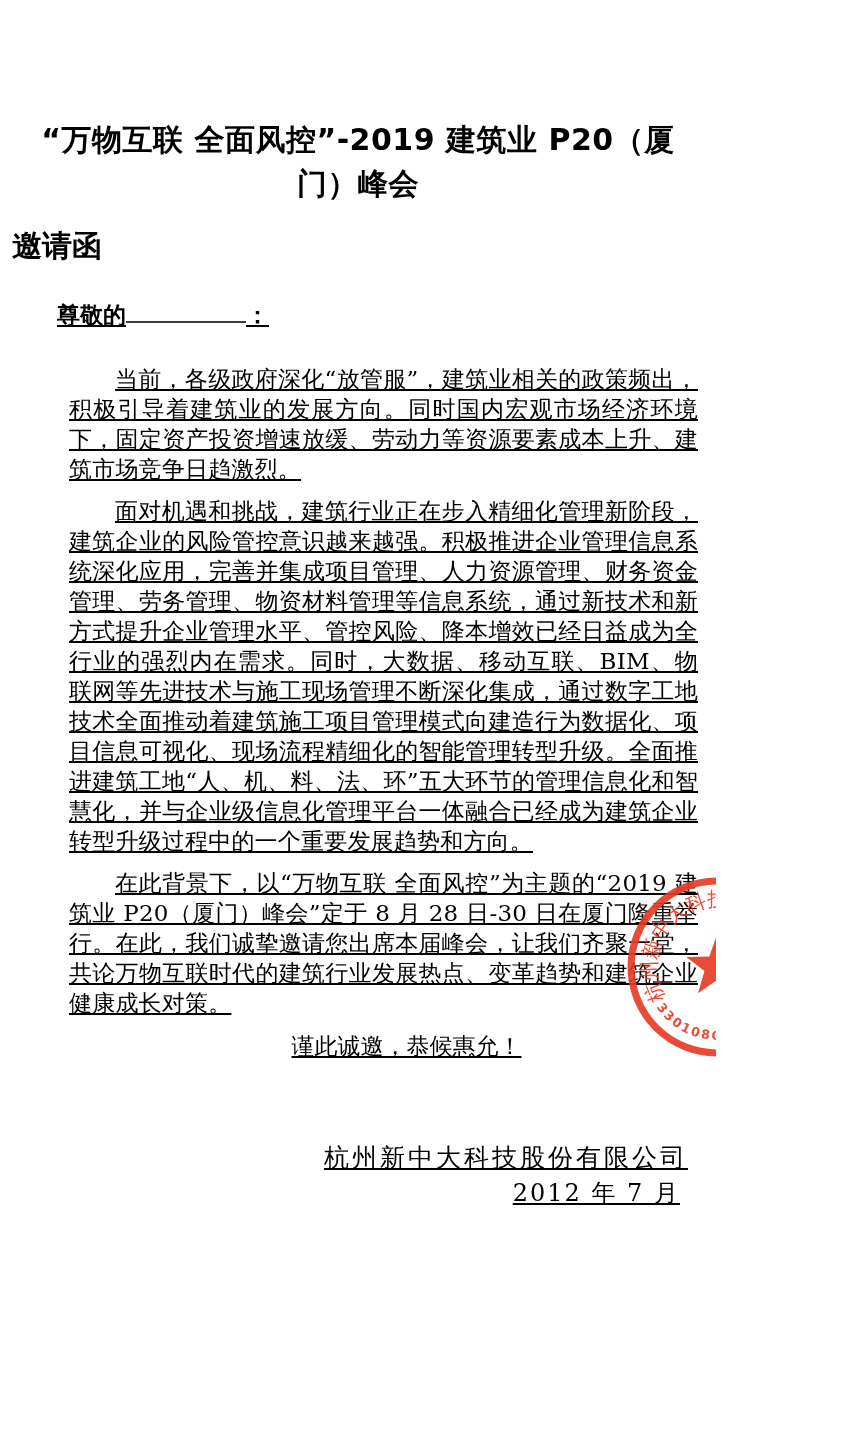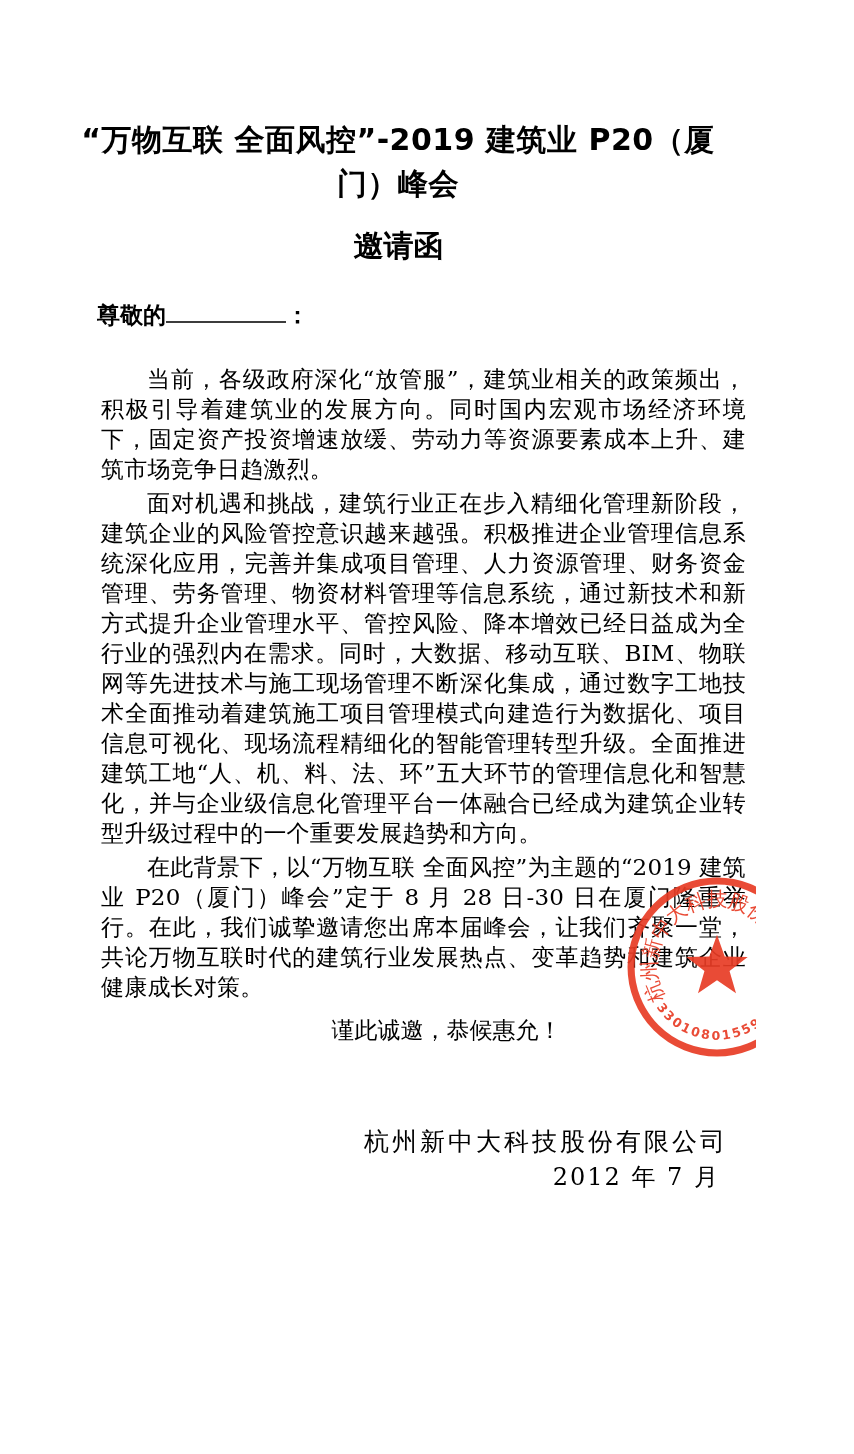--- a/index.html
+++ b/index.html
@@ -3,47 +3,46 @@
 <meta charset="utf-8">
 <style>
   html,body{margin:0;padding:0;background:#ffffff;}
   .page{
     position:relative;
     width:716px;height:1454px;
     background:#ffffff;
     color:#000;
     font-family:"DejaVu Serif","Liberation Serif",serif;
     overflow:hidden;
-    padding-left:40px;
   }
   .title{
     margin:0;padding:118px 20px 0 20px;
     text-align:center;
     font-family:"DejaVu Sans","Liberation Sans",sans-serif;
     font-weight:bold;
     font-size:30px;line-height:44px;
     letter-spacing:0.5px;
   }
   .subtitle{
-    margin:20px 0 0 1px;
-    text-align:center;
+    margin:20px 0 0 12px;
+    text-align:left;
     font-family:"DejaVu Sans","Liberation Sans",sans-serif;
     font-weight:bold;
     font-size:30px;line-height:40px;
   }
-  .body-area{margin:30px 6px 0 57px;}
+  .body-area{margin:30px 6px 0 57px;text-decoration:underline;}
   .salutation{font-size:23px;line-height:32px;font-weight:bold;}
   .underline-blank{
     display:inline-block;
     width:120px;height:1.1em;
     border-bottom:2px solid #3c3c3c;
     vertical-align:baseline;
   }
   .para{
-    margin:4px;
+    margin:12px;
     font-size:23px;line-height:30px;
     text-align:justify;
     text-indent:2em;
     letter-spacing:0.2px;
   }
   .para.first{margin-top:33px;}
   .closing{
     margin:13px 0 0 0;
     font-size:23px;line-height:30px;
     text-indent:2em;

